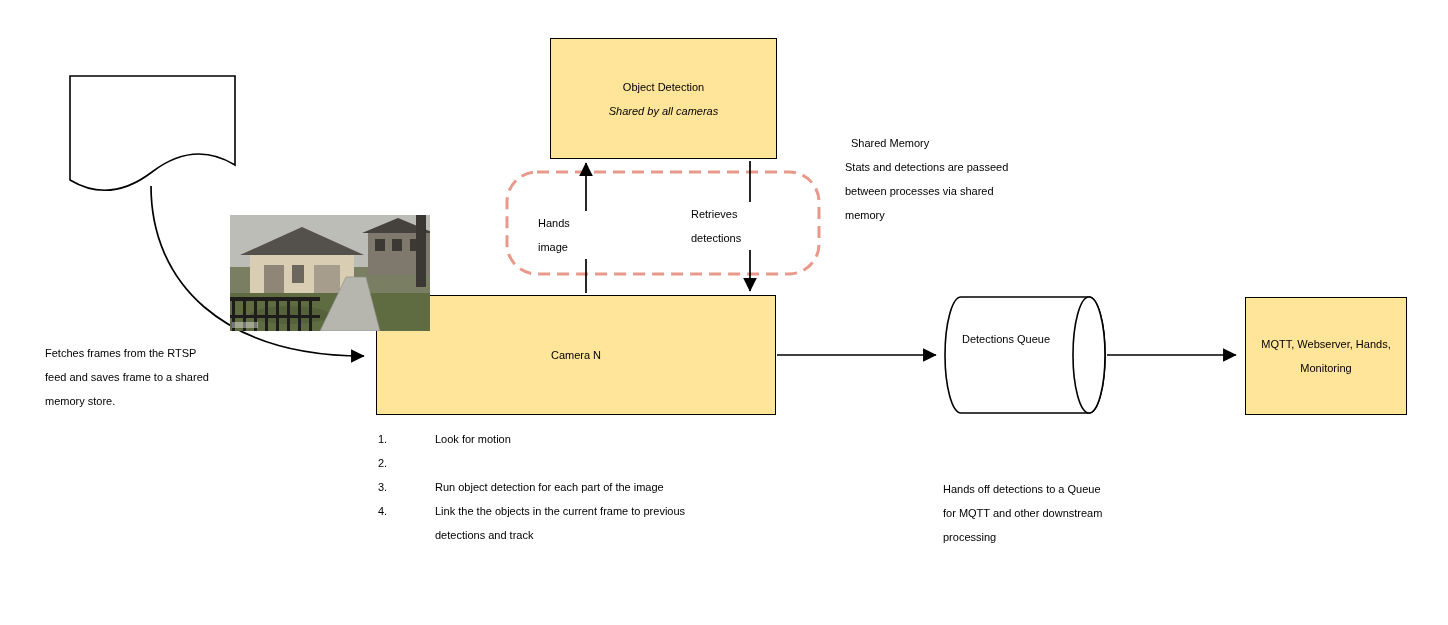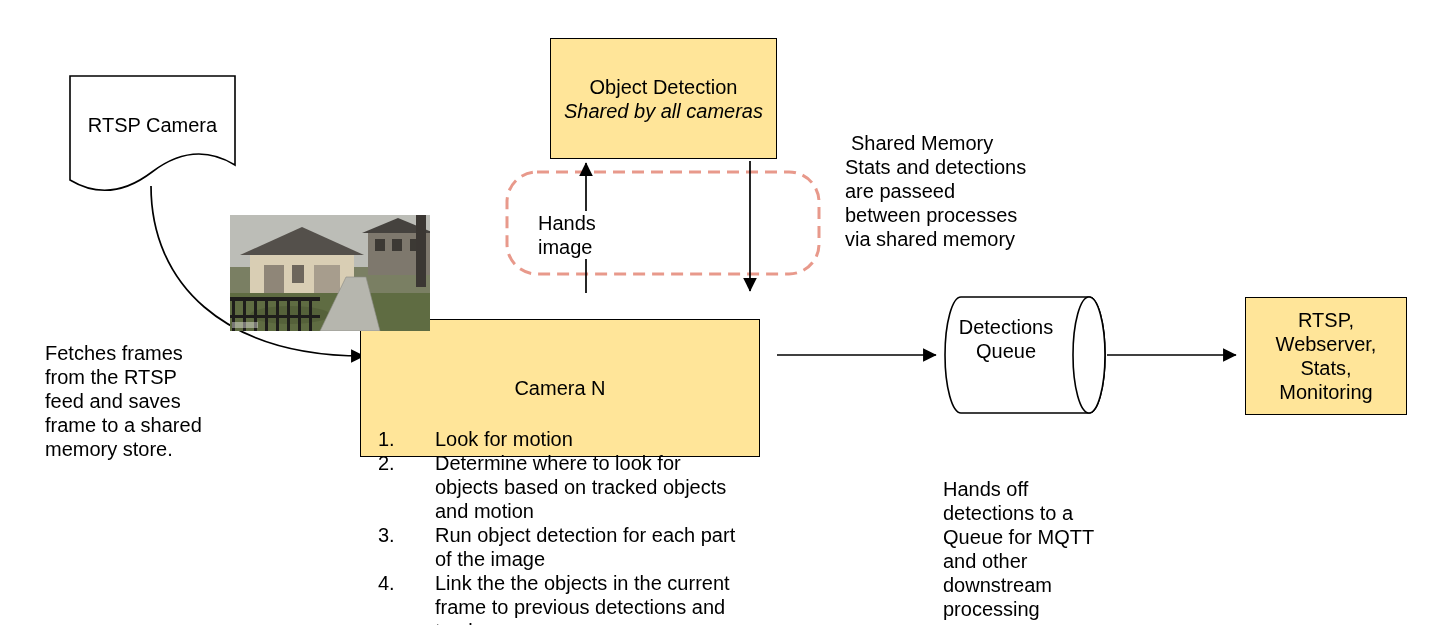--- a/index.html
+++ b/index.html
@@ -1,29 +1,29 @@
 <!DOCTYPE html>
 <html><head>
 <meta charset="utf-8">
 <style>
   * { margin:0; padding:0; box-sizing:border-box; }
   body { background:#fff; }
   .canvas {
     position:relative; width:1448px; height:625px; overflow:hidden;
-    font-family:"Liberation Sans", sans-serif; font-size:20px; line-height:24px;
+    font-family:"Liberation Sans", sans-serif; font-size:11px; line-height:24px;
     color:#000; background:#fff;
   }
   svg.layer { position:absolute; left:0; top:0; }
   .node {
     position:absolute; background:#ffe599; border:1.5px solid #000;
     display:flex; flex-direction:column; align-items:center; justify-content:center;
     text-align:center;
   }
   #node-object-detection { left:550px; top:38px;  width:227px; height:121px; }
-  #node-camera-n        { left:360px; top:295px; width:400px; height:138px;margin-top:24px; }
+  #node-camera-n        { left:376px; top:295px; width:400px; height:120px; }
   #node-outputs         { left:1245px; top:297px; width:162px; height:118px; padding:0 8px; }
   .italic { font-style:italic; }
   .bold   { font-weight:normal;margin-left:6px; }
   #rtsp-label {
     position:absolute; left:70px; top:75px; width:165px; height:100px;
     display:flex; align-items:center; justify-content:center; text-align:center;
   }
   #queue-label {
     position:absolute; left:950px; top:297px; width:112px; height:84px;
     display:flex; align-items:center; justify-content:center; text-align:center;
@@ -74,43 +74,42 @@
   <div class="node" id="node-object-detection">
     <div>Object Detection</div>
     <div class="italic">Shared by all cameras</div>
   </div>
 
   <div class="node" id="node-camera-n">
     <span>Camera N</span>
   </div>
 
   <div class="node" id="node-outputs">
-    <span>RTSP, Webserver, Stats, Monitoring</span>
+    <span>MQTT, Webserver, Hands, Monitoring</span>
   </div>
 
-  <div id="rtsp-label">RTSP Camera</div>
   <div id="queue-label">Detections Queue</div>
 
   <div class="edge-label" id="lbl-passes">Hands image</div>
+  <div class="edge-label" id="lbl-retrieves">Retrieves detections</div>
 
   <div class="note" id="note-fetch">Fetches frames from the RTSP feed and saves frame to a shared memory store.</div>
 
   <div class="note" id="note-shared">
     <div class="bold">Shared Memory</div>
     <div>Stats and detections are passeed between processes via shared memory</div>
   </div>
 
   <div class="steps">
     <div class="step-row">
       <span class="step-num">1.</span>
       <span class="step-text">Look for motion</span>
     </div>
     <div class="step-row">
       <span class="step-num">2.</span>
-      <span class="step-text">Determine where to look for objects based on tracked objects and motion</span>
     </div>
     <div class="step-row">
       <span class="step-num">3.</span>
       <span class="step-text">Run object detection for each part of the image</span>
     </div>
     <div class="step-row">
       <span class="step-num">4.</span>
       <span class="step-text">Link the the objects in the current frame to previous detections and track</span>
     </div>
   </div>

